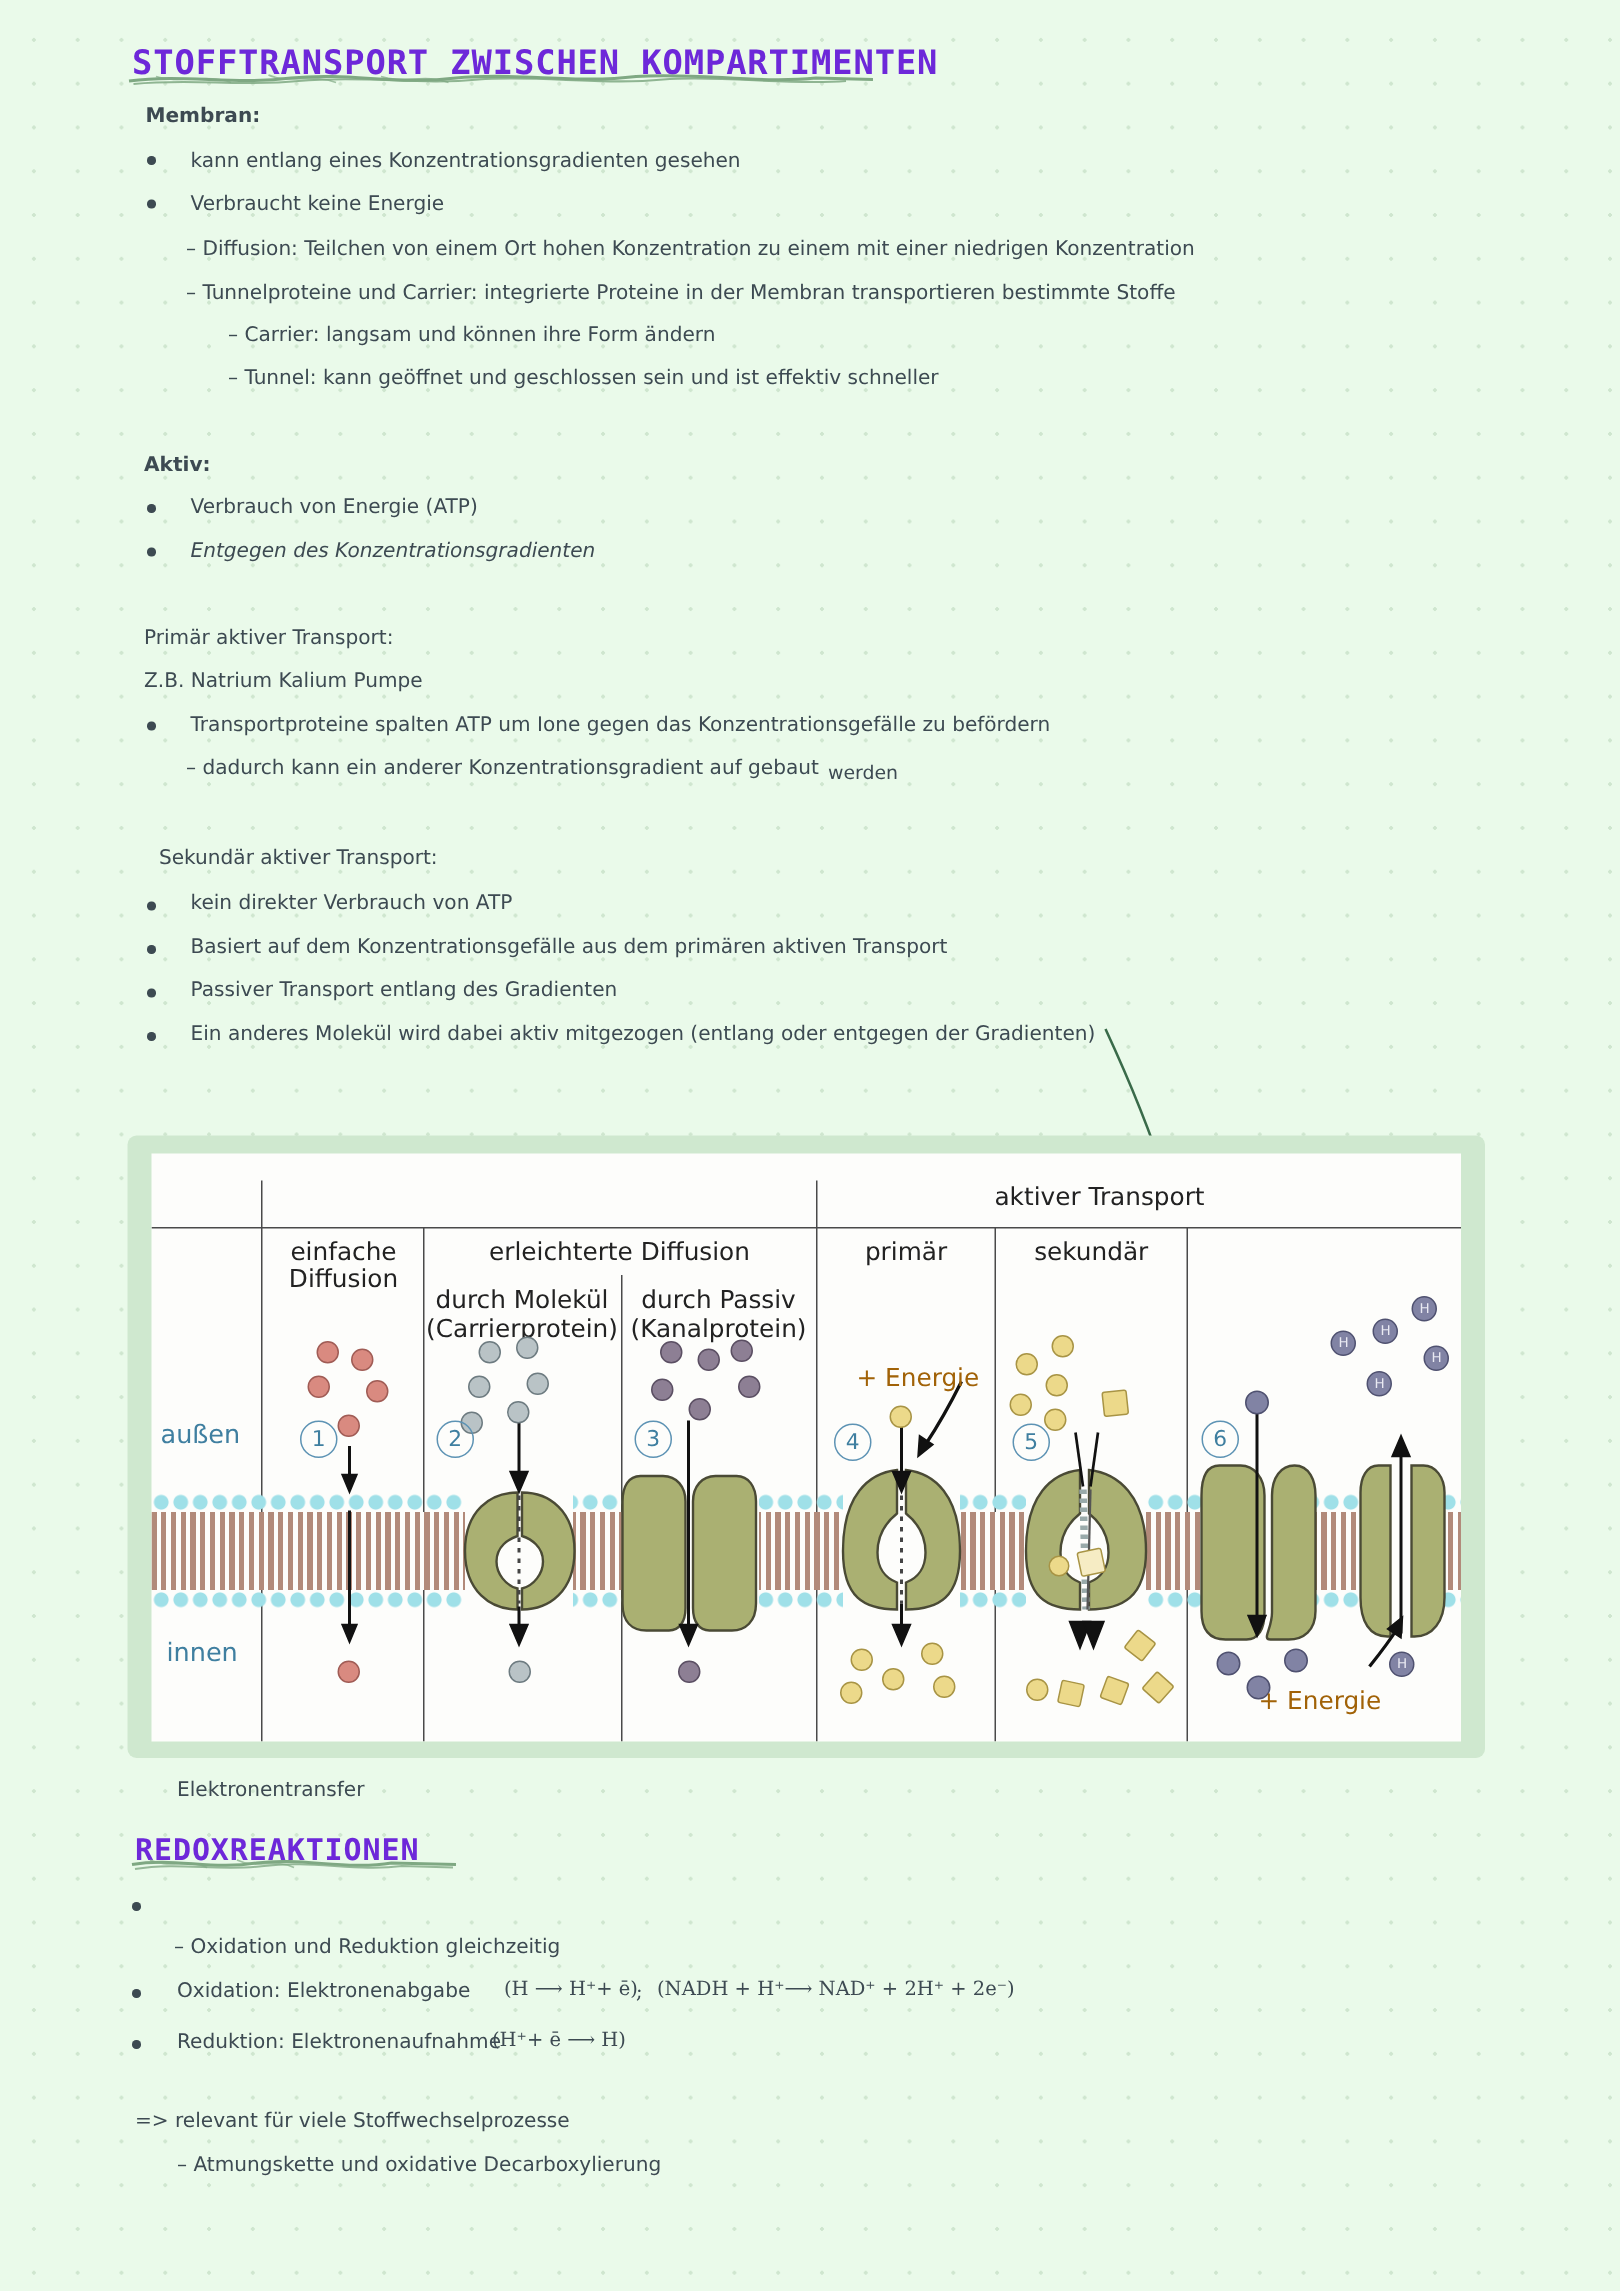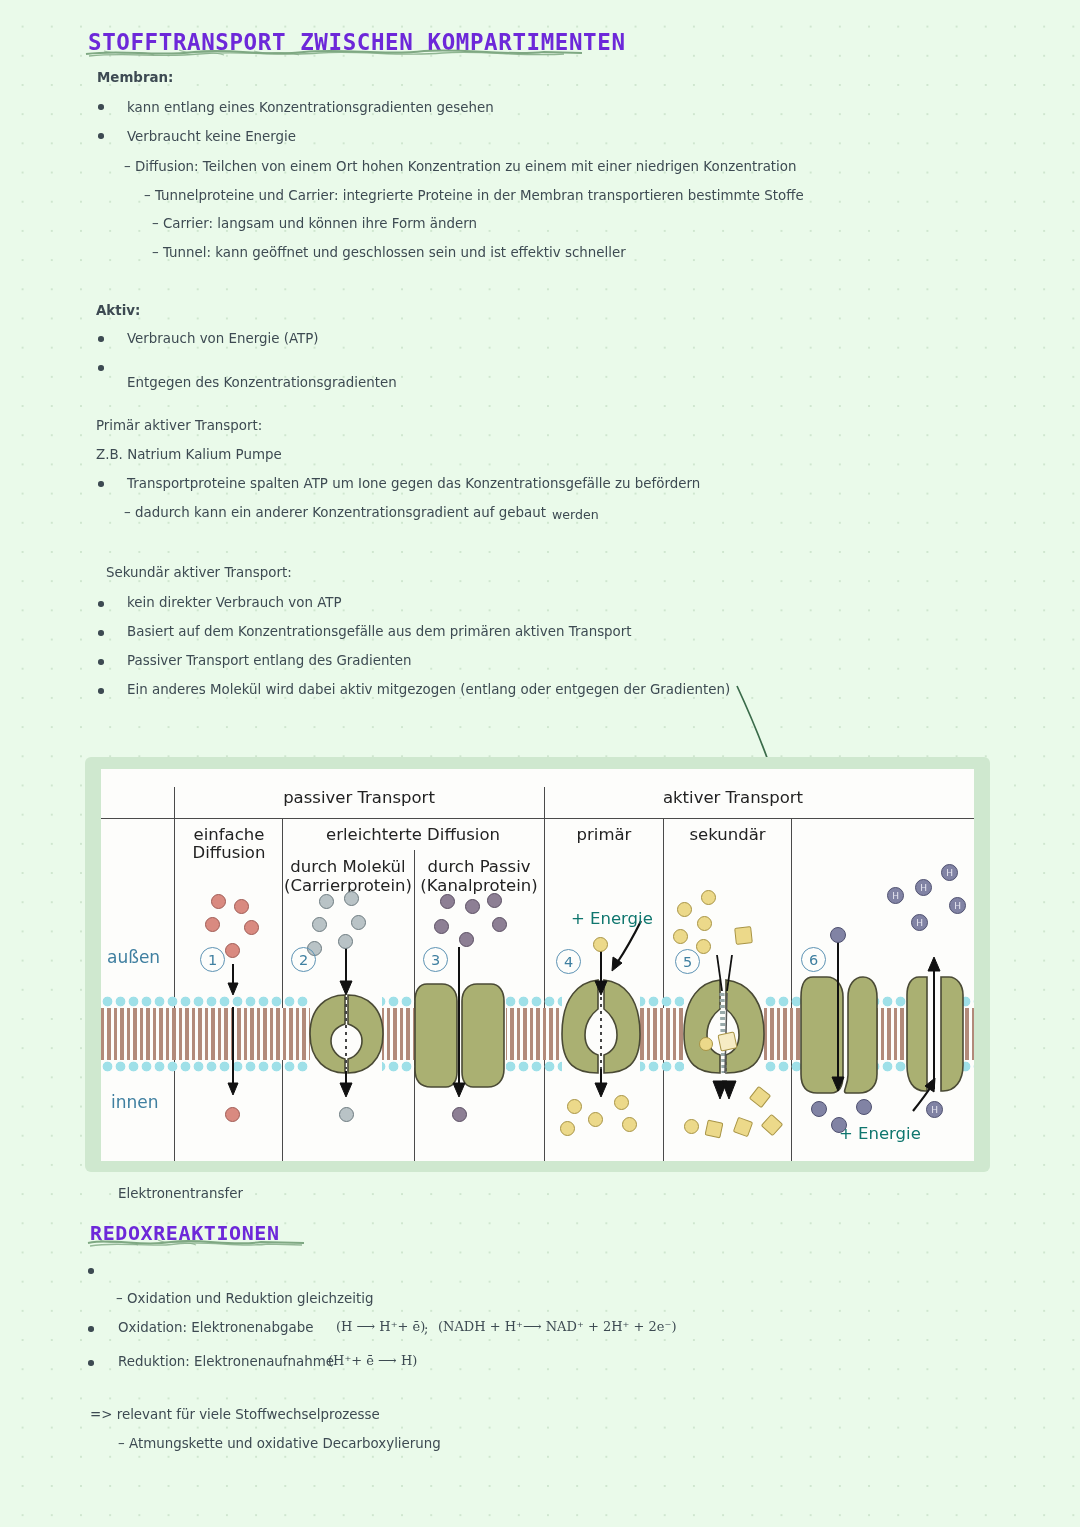--- a/index.html
+++ b/index.html
@@ -105,21 +105,21 @@
     border:1.6px solid #5d93b4;color:#3f7fa0;font-size:14.5px;
     display:flex;align-items:center;justify-content:center;
     background:transparent;
   }
   .hplus{
     position:absolute;width:17px;height:17px;border-radius:50%;
     background:#8183a4;border:1.4px solid #4f5170;box-sizing:border-box;
     color:#e9e9f2;font-size:9px;display:flex;align-items:center;justify-content:center;
     letter-spacing:-.4px;
   }
-  .energie{position:absolute;font-size:16.5px;color:#0f766e;}
+  .energie{position:absolute;font-size:16.5px;color:#a16207;}
 
   svg.overlay{position:absolute;left:0;top:0;overflow:visible;pointer-events:none;}
 </style>
 </head>
 <body>
 
 <div class="grid"></div>
 
 <div class="page">
 
@@ -134,31 +134,31 @@
 
   <div class="txt b" style="left:97px;top:71px;">Membran:</div>
 
   <div class="dot" style="left:98px;top:104px;"></div>
   <div class="txt" style="left:127px;top:101px;">kann entlang eines Konzentrationsgradienten gesehen</div>
 
   <div class="dot" style="left:98px;top:133px;"></div>
   <div class="txt" style="left:127px;top:130px;">Verbraucht keine Energie</div>
 
   <div class="txt" style="left:124px;top:160px;">– Diffusion: Teilchen von einem Ort hohen Konzentration zu einem mit einer niedrigen Konzentration</div>
-  <div class="txt" style="left:124px;top:189px;margin-left:20px;">– Tunnelproteine und Carrier: integrierte Proteine in der Membran transportieren bestimmte Stoffe</div>
+  <div class="txt" style="left:124px;top:189px;">– Tunnelproteine und Carrier: integrierte Proteine in der Membran transportieren bestimmte Stoffe</div>
   <div class="txt" style="left:152px;top:217px;">– Carrier: langsam und können ihre Form ändern</div>
   <div class="txt" style="left:152px;top:246px;">– Tunnel: kann geöffnet und geschlossen sein und ist effektiv schneller</div>
 
   <div class="txt b" style="left:96px;top:304px;">Aktiv:</div>
 
   <div class="dot" style="left:98px;top:336px;"></div>
   <div class="txt" style="left:127px;top:332px;">Verbrauch von Energie (ATP)</div>
 
   <div class="dot" style="left:98px;top:365px;"></div>
-  <div class="txt" style="left:127px;top:376px;">Entgegen des Konzentrationsgradienten</div>
+  <div class="txt" style="left:127px;top:361px;font-style:italic;">Entgegen des Konzentrationsgradienten</div>
 
   <div class="txt" style="left:96px;top:419px;">Primär aktiver Transport:</div>
   <div class="txt" style="left:96px;top:448px;">Z.B. Natrium Kalium Pumpe</div>
 
   <div class="dot" style="left:98px;top:481px;"></div>
   <div class="txt" style="left:127px;top:477px;">Transportproteine spalten ATP um Ione gegen das Konzentrationsgefälle zu befördern</div>
   <div class="txt" style="left:124px;top:506px;">– dadurch kann ein anderer Konzentrationsgradient auf gebaut</div>
   <div class="txt" style="left:552px;top:509px;font-size:12.6px;">werden</div>
 
   <div class="txt" style="left:106px;top:566px;">Sekundär aktiver Transport:</div>
@@ -181,21 +181,20 @@
   </svg>
 
   <div class="figure">
     <div class="figure-inner">
 
       <div class="rule-h" style="left:0;top:49px;width:873px;"></div>
 
       <div class="rule-v" style="left:73px;top:18px;height:31px;"></div>
       <div class="rule-v" style="left:443px;top:18px;height:31px;"></div>
 
-      <div class="fhdr" style="left:73px;top:20px;width:370px;">passiver Transport</div>
       <div class="fhdr" style="left:417px;top:20px;width:430px;">aktiver Transport</div>
 
       <div class="rule-v" style="left:73px;top:49px;height:343px;"></div>
       <div class="rule-v" style="left:181px;top:49px;height:343px;"></div>
       <div class="rule-v" style="left:313px;top:81px;height:311px;"></div>
       <div class="rule-v" style="left:443px;top:49px;height:343px;"></div>
       <div class="rule-v" style="left:562px;top:49px;height:343px;"></div>
       <div class="rule-v" style="left:690px;top:49px;height:343px;"></div>
 
       <div class="fhdr" style="left:76px;top:57px;width:104px;">

